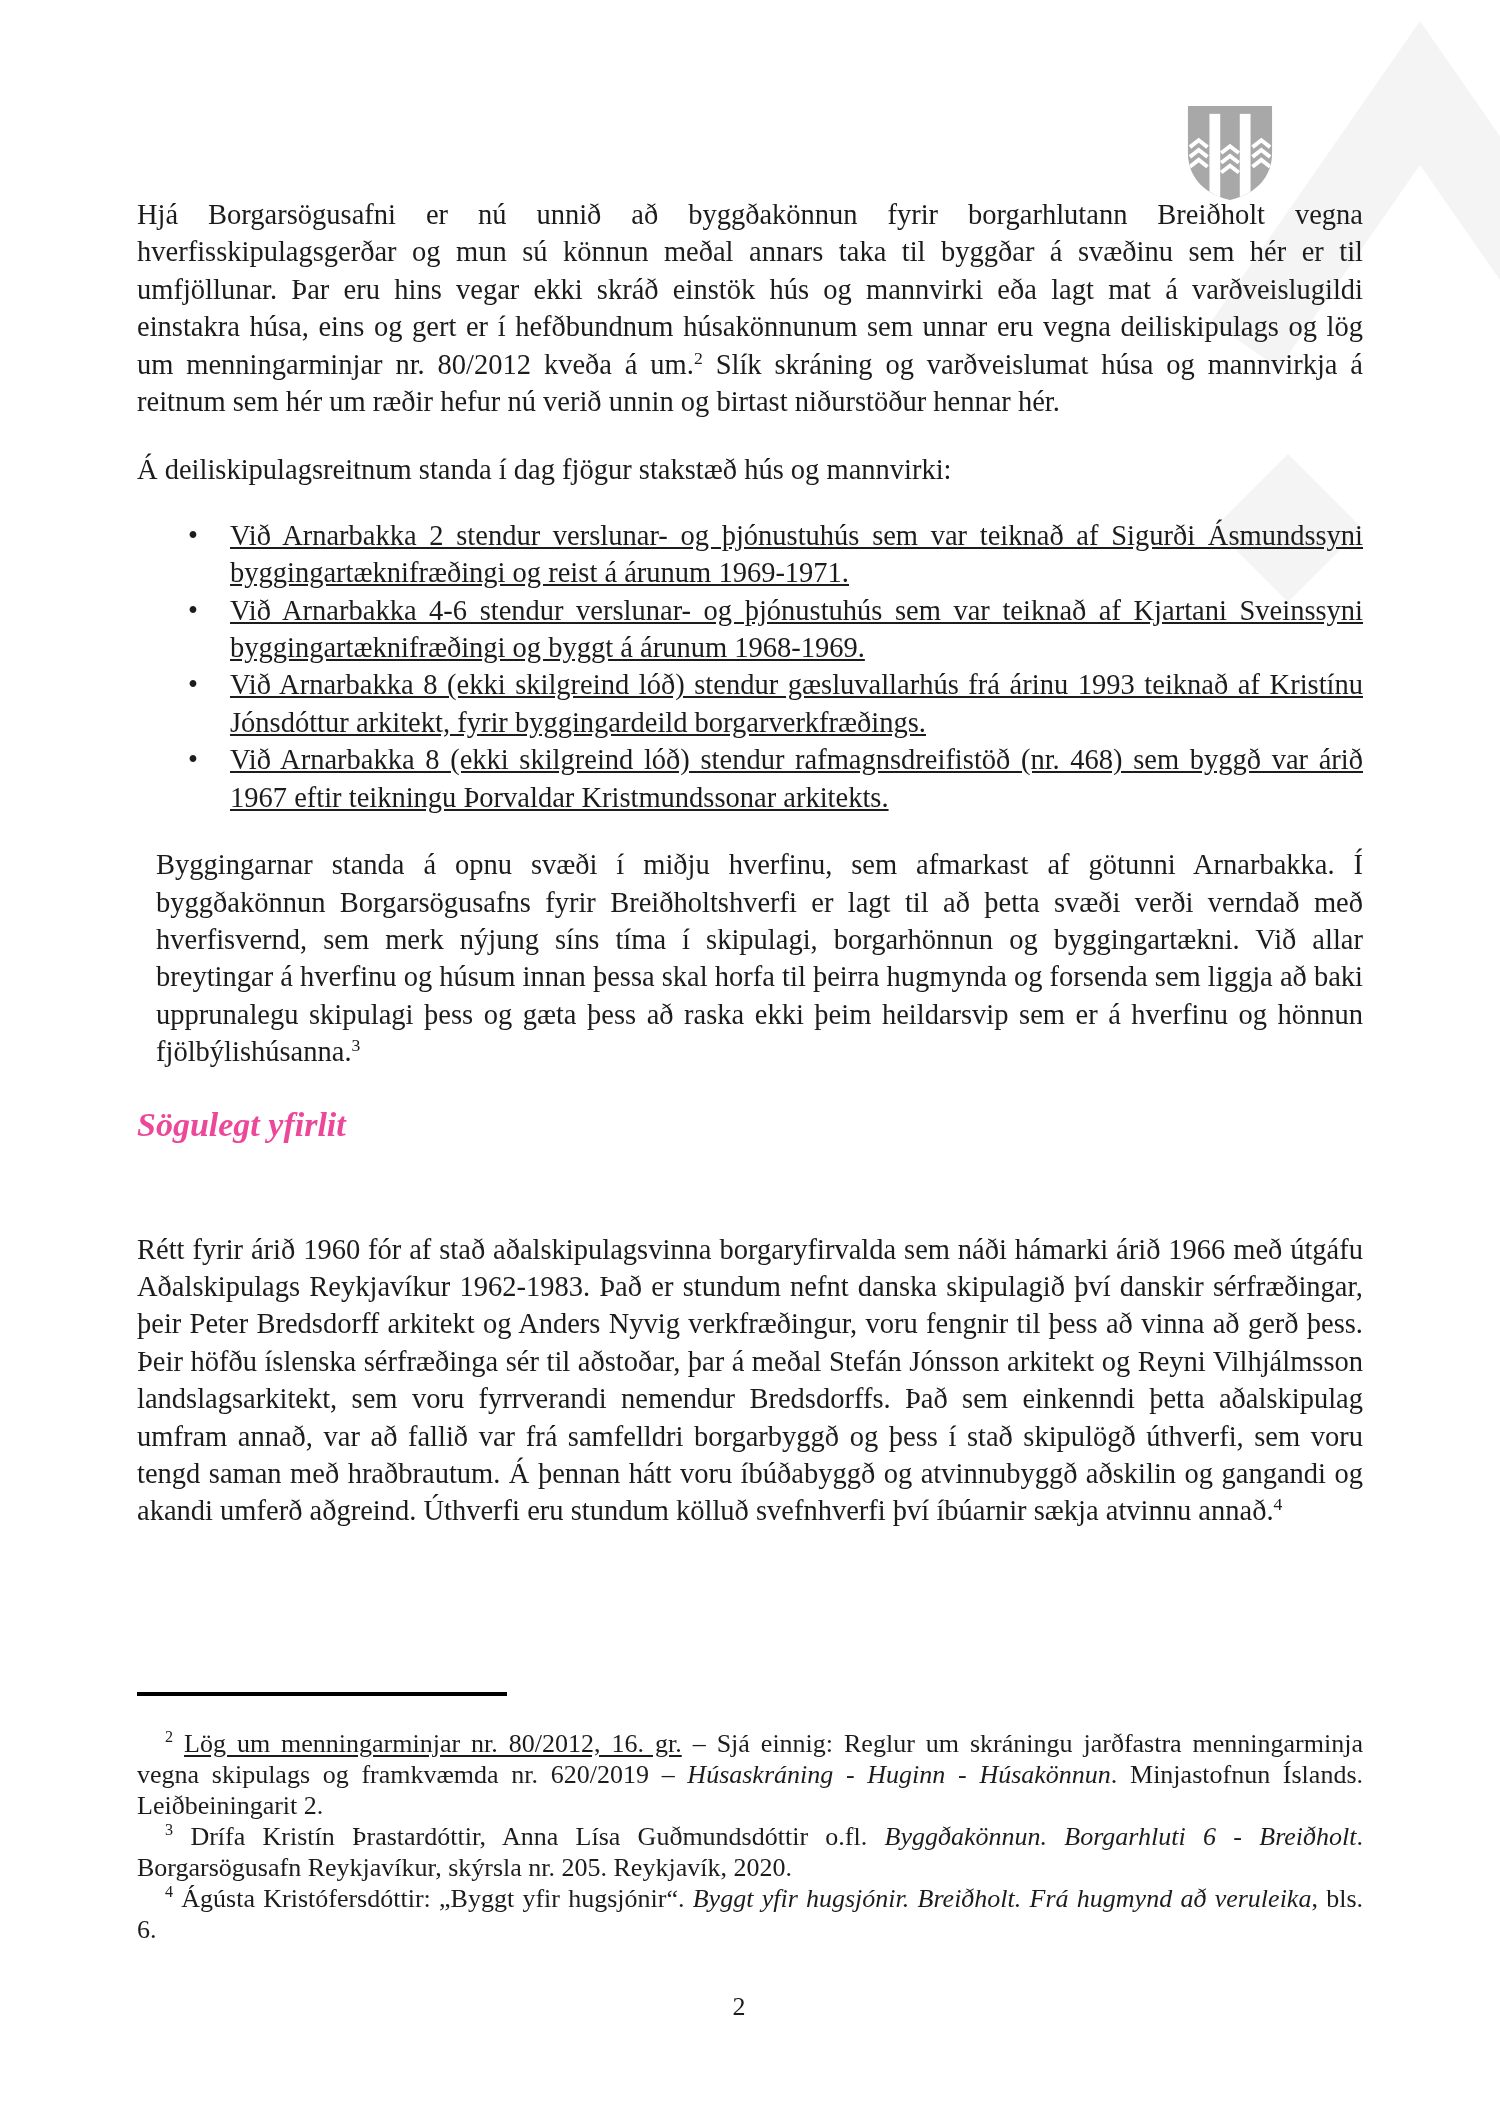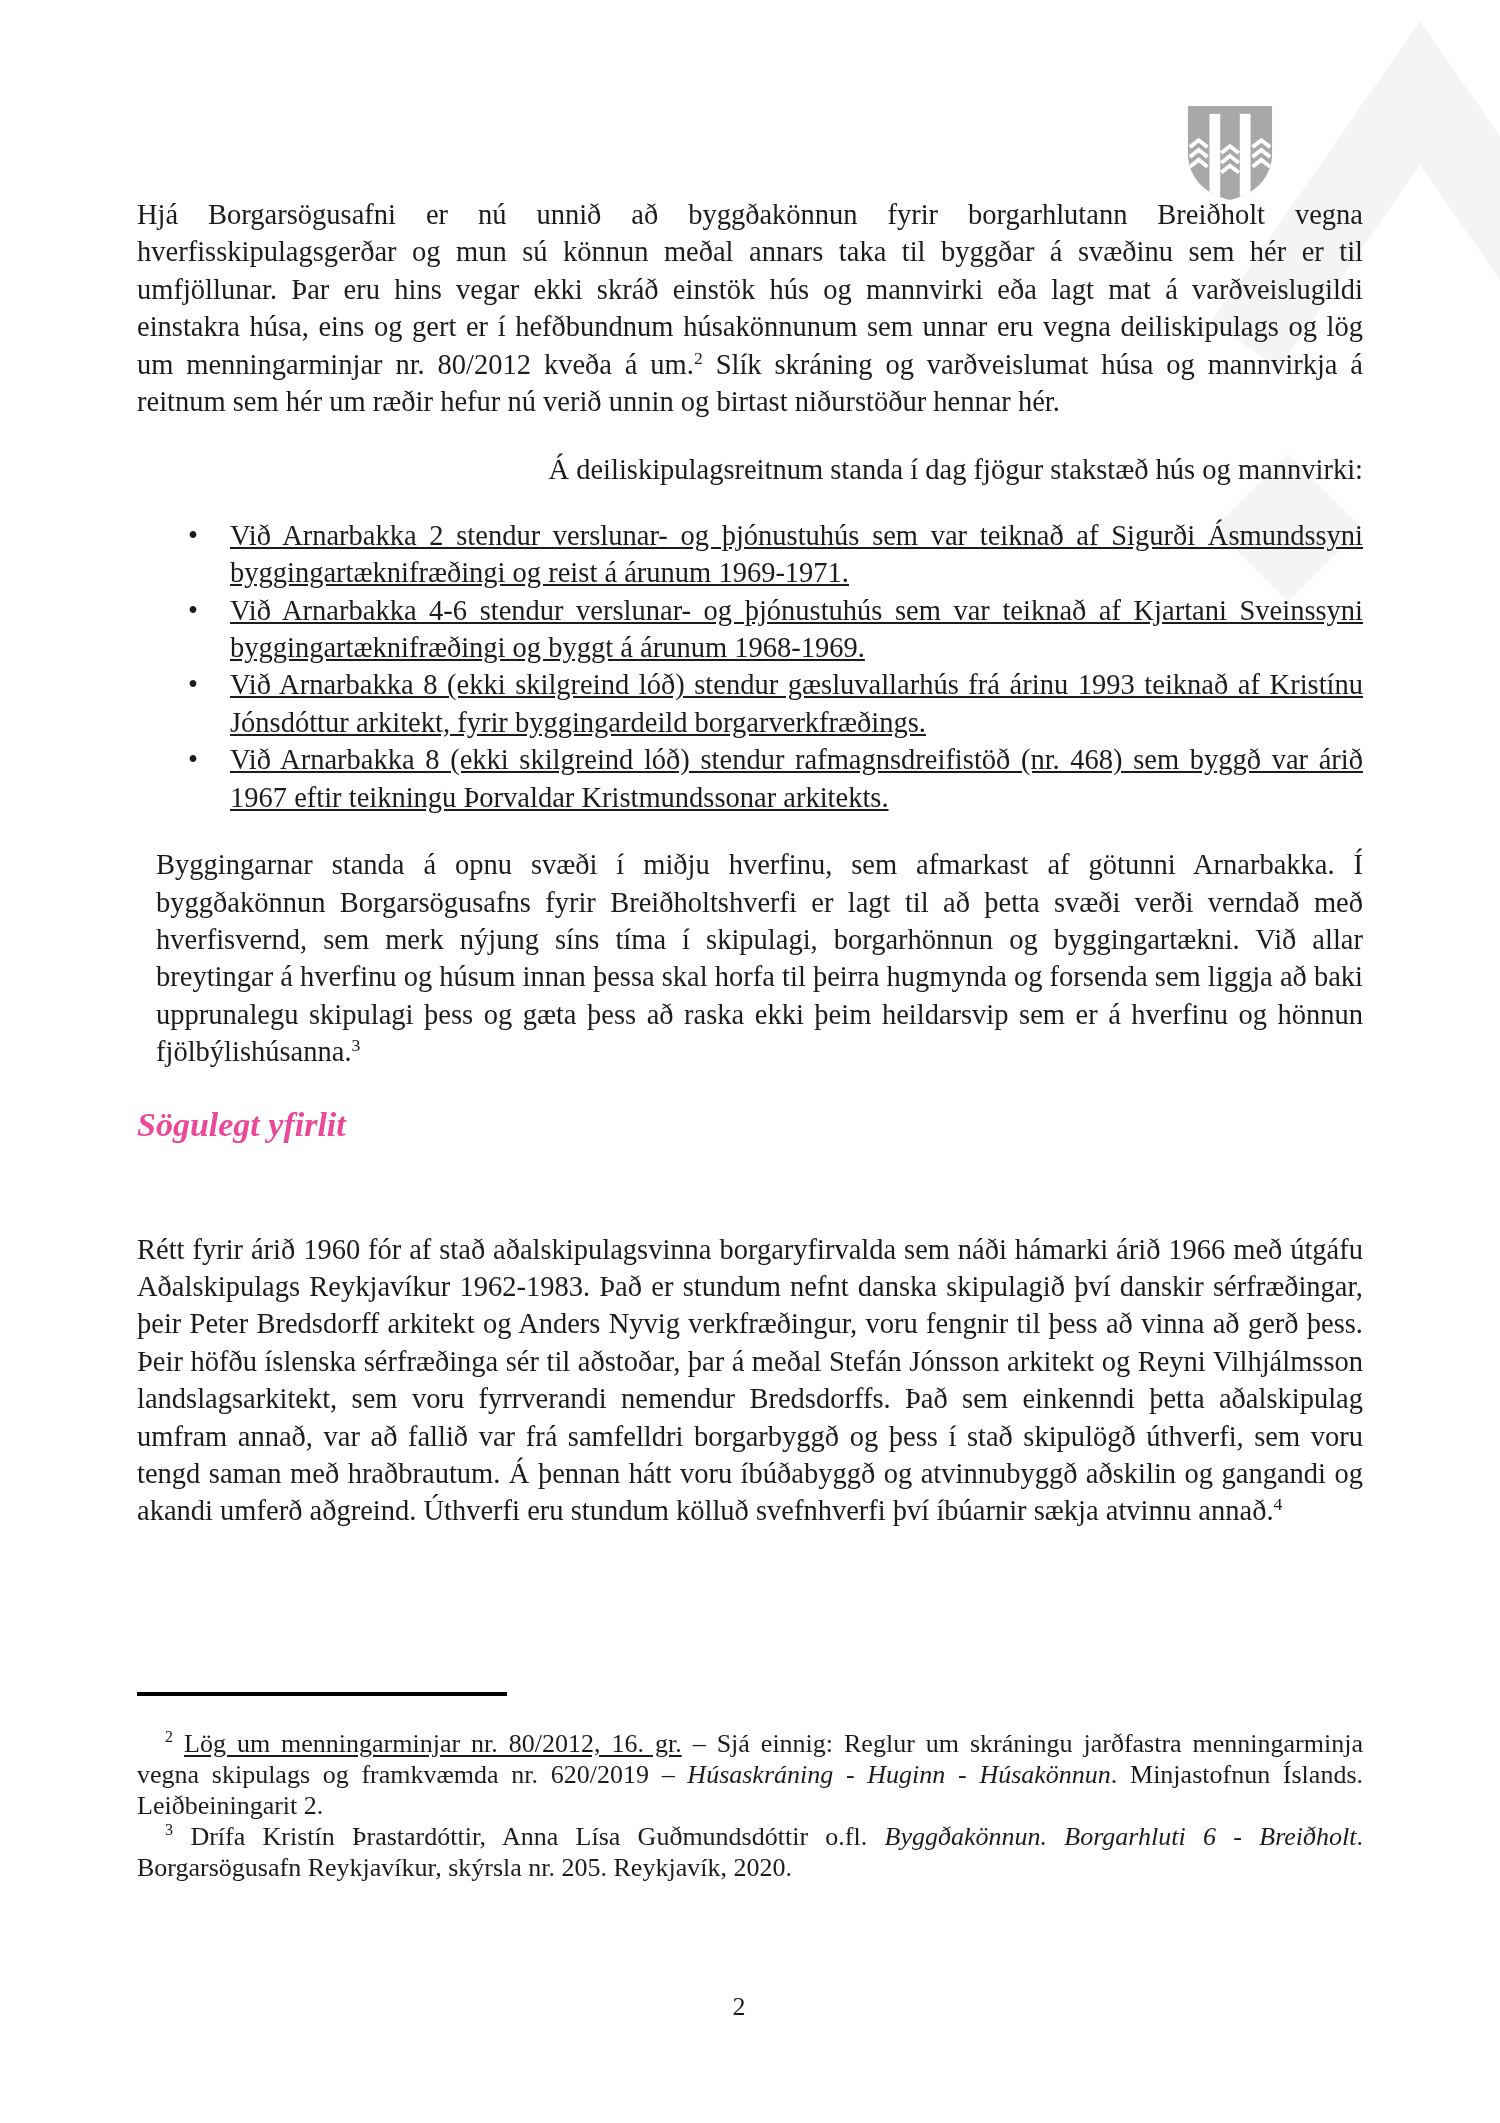--- a/index.html
+++ b/index.html
@@ -11,21 +11,21 @@
     font-family:"Liberation Serif","DejaVu Serif",serif;
     color:#1c1c1c;
     border-radius:22px;
   }
   .watermark { position:absolute; left:0; top:0; width:1500px; height:2123px; z-index:0; }
   .logo { position:absolute; left:1185px; top:103px; width:90px; height:100px; z-index:1; }
 
   .content { position:absolute; left:137px; top:196px; width:1226px; z-index:2; }
   .body-par { font-size:28.5px; line-height:37.4px; text-align:justify; margin:0; }
   .body-par sup, .fn sup { font-size:0.62em; line-height:0; }
-  .list-intro { margin-top:31px; text-align:right; }
+  .list-intro { margin-top:31px; text-align:left; }
   ul.bullets { margin:28px 0 0 0; padding:0; list-style:none; }
   ul.bullets li { display:flex; font-size:28.5px; line-height:37.4px; }
   ul.bullets .dot { flex:none; width:42px; margin-left:51px; }
   ul.bullets .btxt { flex:1; text-align:justify;text-decoration:underline; }
   .protection { margin-top:30px; margin-left:19px; }
   .section-heading {
     margin:34px 0 0 0;
     font-size:34px; line-height:40px;
     font-style:italic; font-weight:bold;
   }
@@ -104,17 +104,18 @@
     <h2 class="section-heading" style="color: #ec4899;">Sögulegt yfirlit</h2>
 
     <p class="body-par history"><span>Rétt fyrir árið 1960 fór af stað aðalskipulagsvinna borgaryfirvalda sem náði hámarki árið 1966 með útgáfu Aðalskipulags Reykjavíkur 1962-1983. Það er stundum nefnt danska skipulagið því danskir sérfræðingar, þeir Peter Bredsdorff arkitekt og Anders Nyvig verkfræðingur, voru fengnir til þess að vinna að gerð þess. Þeir höfðu íslenska sérfræðinga sér til aðstoðar, þar á meðal Stefán Jónsson arkitekt og Reyni Vilhjálmsson landslagsarkitekt, sem voru fyrrverandi nemendur Bredsdorffs. Það sem einkenndi þetta aðalskipulag umfram annað, var að fallið var frá samfelldri borgarbyggð og þess í stað skipulögð úthverfi, sem voru tengd saman með hraðbrautum. Á þennan hátt voru íbúðabyggð og atvinnubyggð aðskilin og gangandi og akandi umferð aðgreind. Úthverfi eru stundum kölluð svefnhverfi því íbúarnir sækja atvinnu annað.</span><sup>4</sup></p>
   </div>
 
   <div class="footnotes">
     <div class="fn-sep"></div>
     <div>
         <p class="fn"><sup>2</sup> <span class="seg-u">Lög um menningarminjar nr. 80/2012, 16. gr.</span><span> – Sjá einnig: Reglur um skráningu jarðfastra menningarminja vegna skipulags og framkvæmda nr. 620/2019 – </span><span class="seg-i">Húsaskráning - Huginn - Húsakönnun</span><span>. Minjastofnun Íslands. Leiðbeiningarit 2.</span></p>
         <p class="fn"><sup>3</sup> <span>Drífa Kristín Þrastardóttir, Anna Lísa Guðmundsdóttir o.fl. </span><span class="seg-i">Byggðakönnun. Borgarhluti 6 - Breiðholt</span><span>. Borgarsögusafn Reykjavíkur, skýrsla nr. 205. Reykjavík, 2020.</span></p>
+        <p class="fn"><sup>4</sup> <span>Ágústa Kristófersdóttir: „Byggt yfir hugsjónir“. </span><span class="seg-i">Byggt yfir hugsjónir. Breiðholt. Frá hugmynd að veruleika</span><span>, bls. 6.</span></p>
       </div>
   </div>
 
   <div class="page-num">2</div>
 </div>
 
 </body></html>

